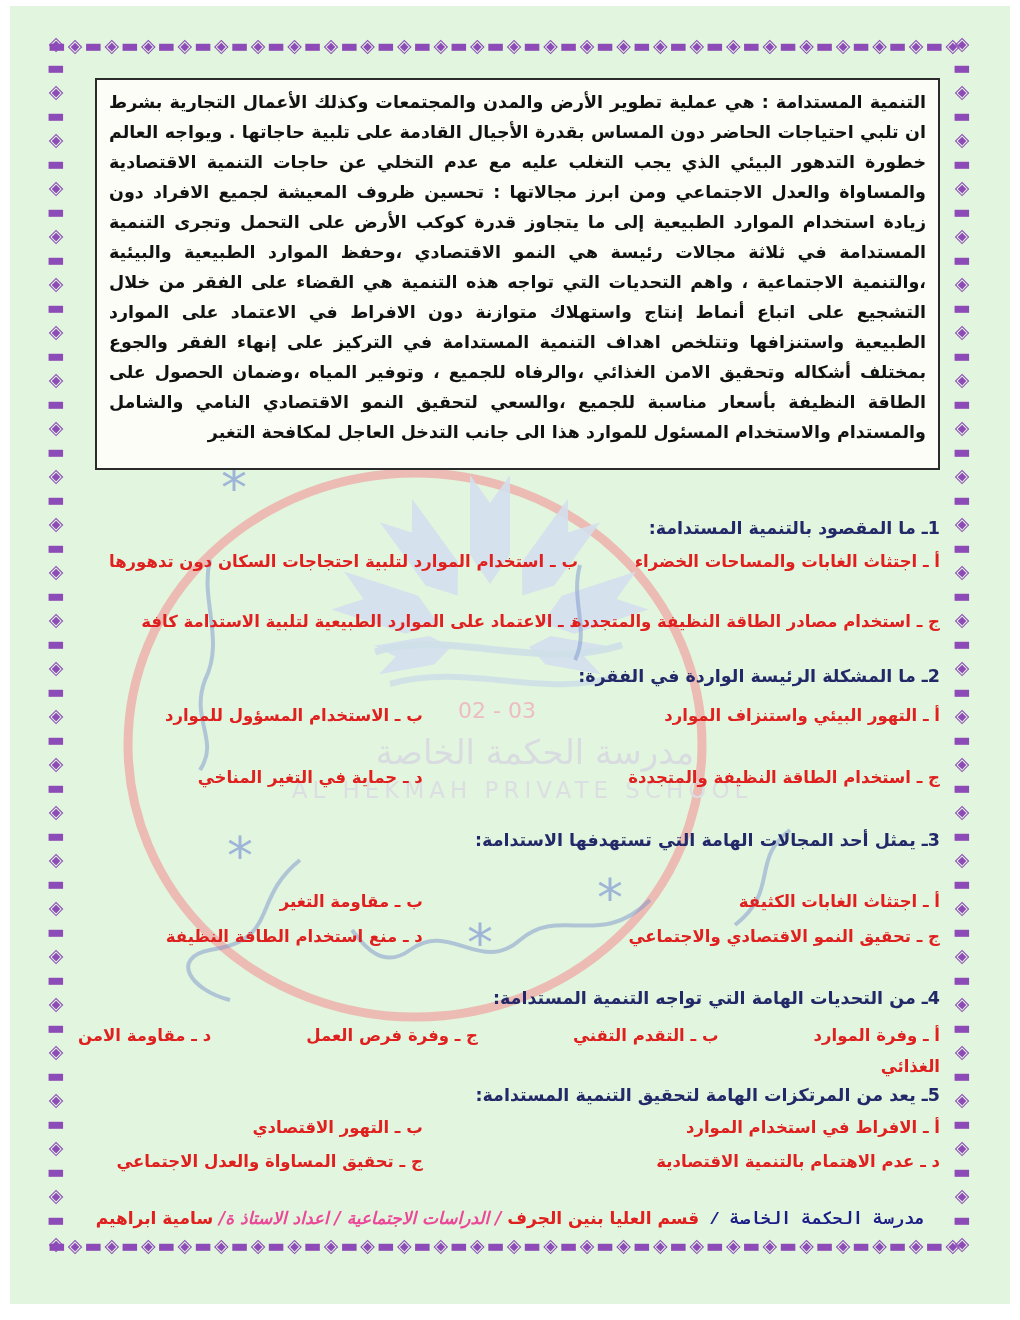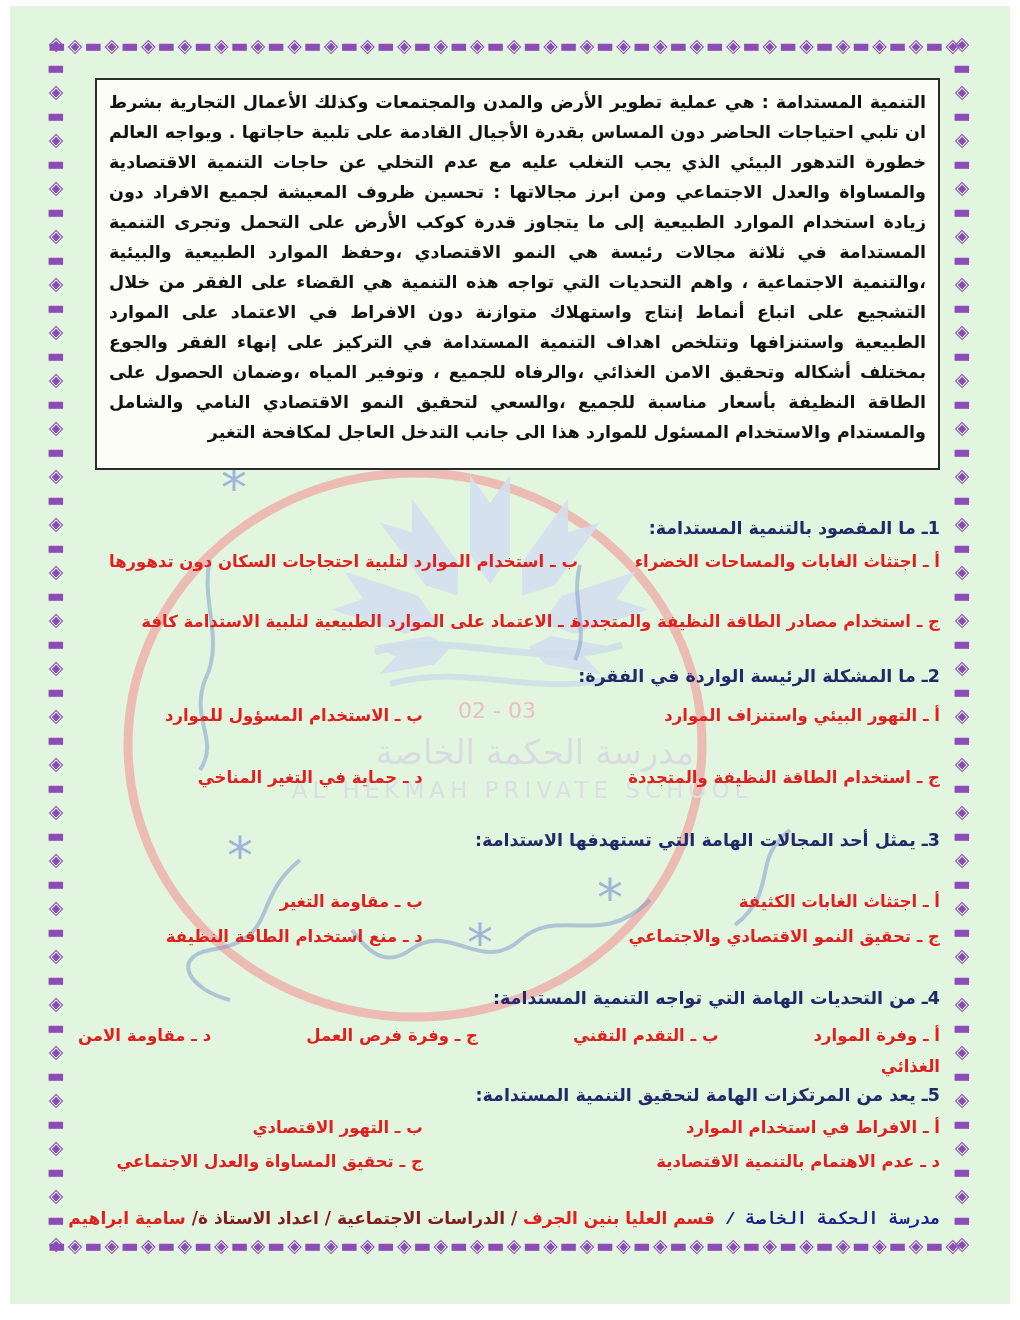--- a/index.html
+++ b/index.html
@@ -36,21 +36,21 @@
           font-size:16.5px;color:#e01f1f;z-index:1;}
 
   #q1t{top:518px;} #q1r1{top:552px;} #q1r2{top:612px;}
   #q2t{top:666px;} #q2r1{top:706px;} #q2r2{top:768px;}
   #q3t{top:830px;} #q3r1{top:892px;} #q3r2{top:927px;}
   #q4t{top:988px;} #q4r{top:1026px;} #q4c{top:1057px;}
   #q5t{top:1085px;} #q5r1{top:1118px;} #q5r2{top:1152px;}
 
   .footer{position:absolute;left:80px;right:80px;top:1208px;text-align:center;font-weight:bold;
           font-size:17px;z-index:1;white-space:nowrap;}
-  .navy{color:#1b1c86;font-family:Liberation Mono, monospace;} .red{color:#e01f1f;} .blue{color:#7f1d1d;}
+  .navy{color:#1b1c86;font-family:Liberation Mono, monospace;} .red{color:#e01f1f;} .blue{color:#ec4899;font-style:italic;}
 
   .wm{position:absolute;left:0;top:0;z-index:0;pointer-events:none;}
 </style>
 </head>
 <body>
 
 <div class="page">
   <div class="green-bg"></div>
 
   <svg class="wm" width="1020" height="1320" viewBox="0 0 1020 1320">

